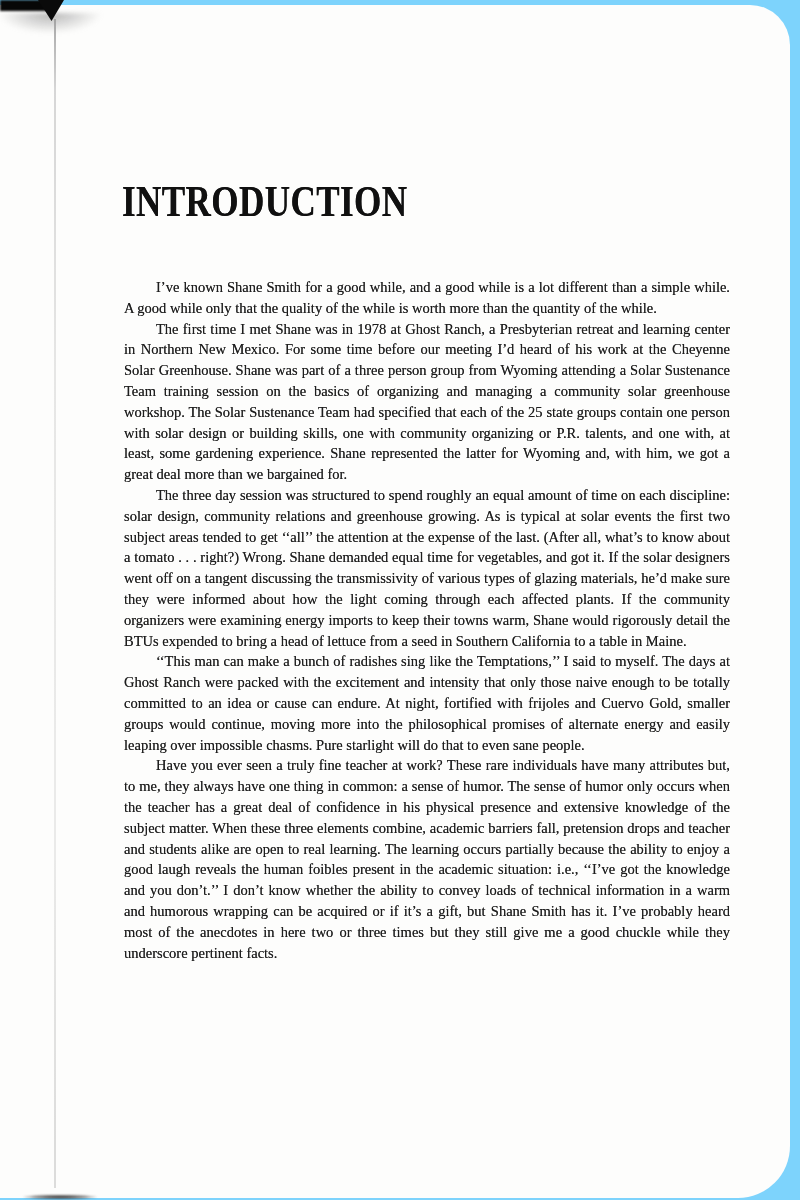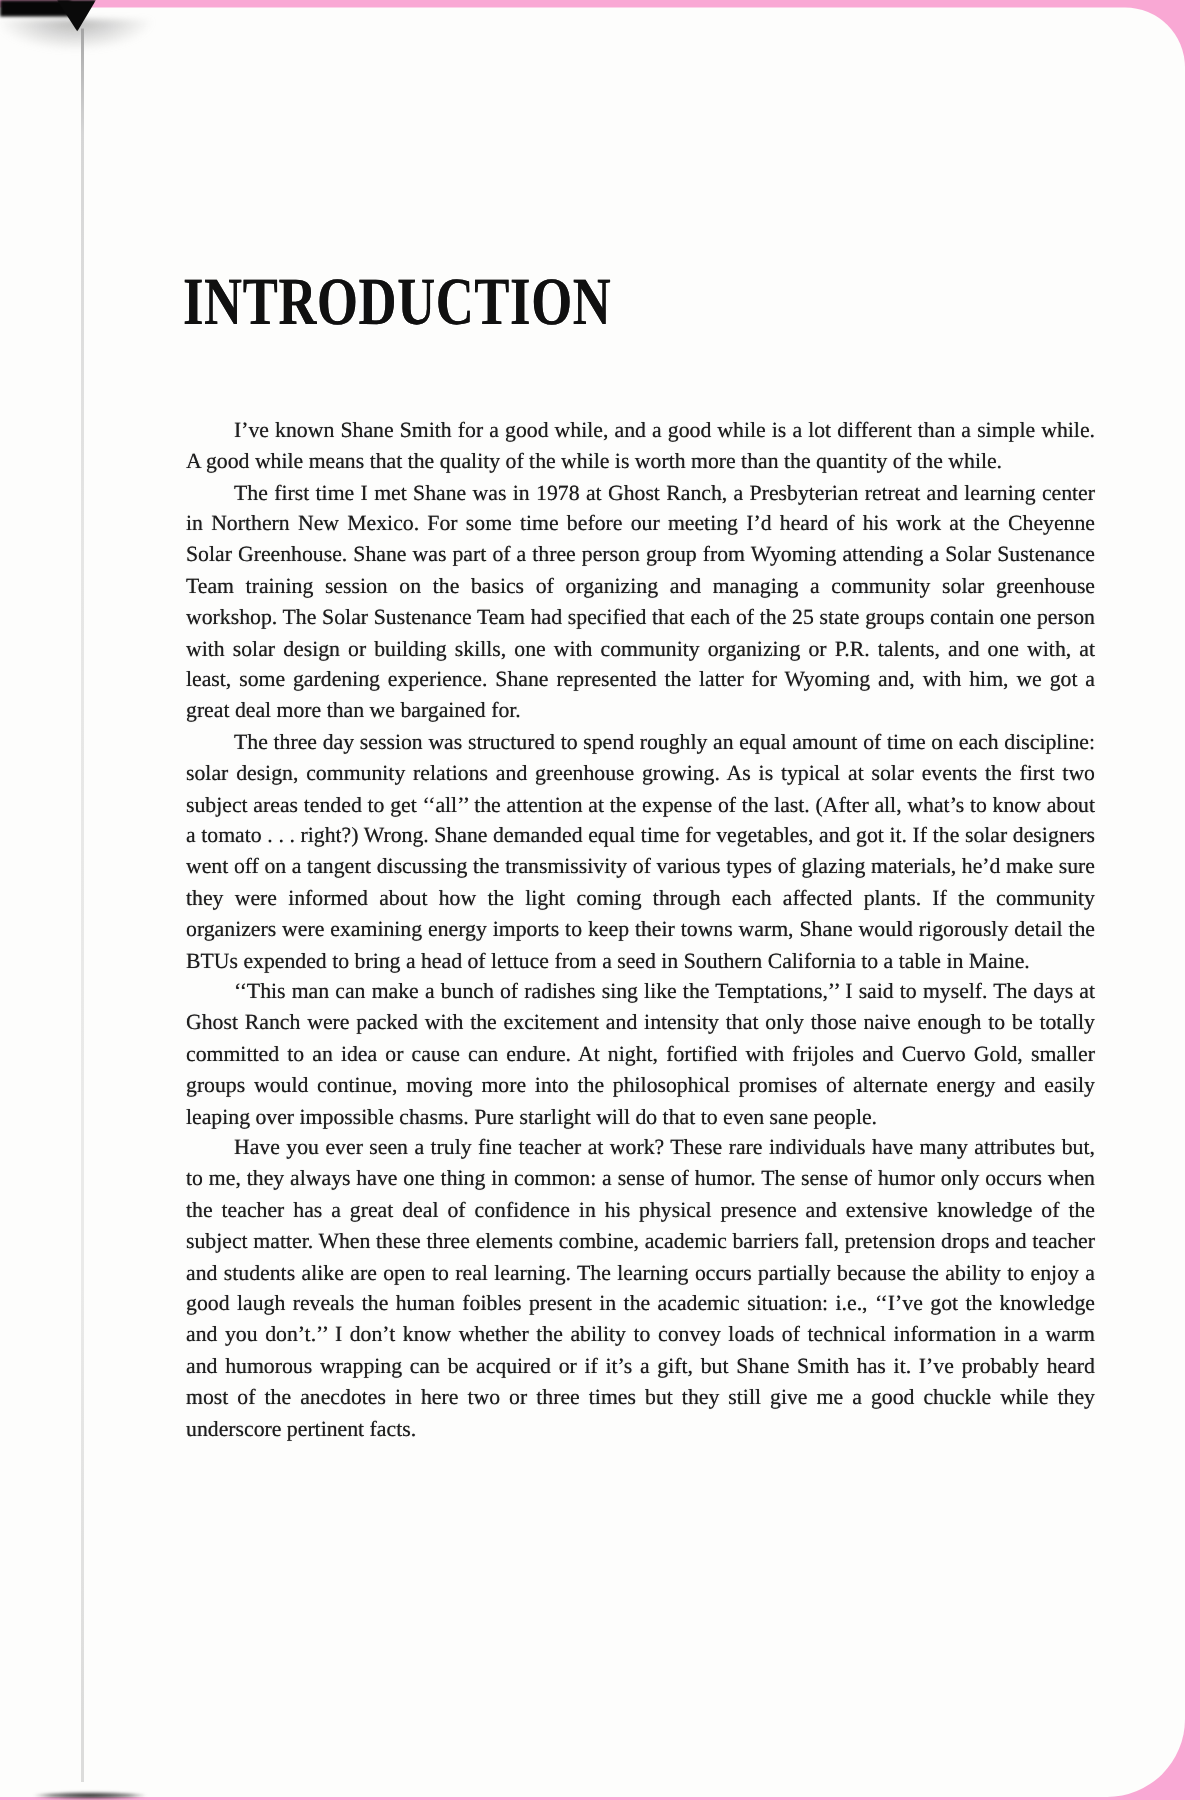--- a/index.html
+++ b/index.html
@@ -8,21 +8,21 @@
     background: #000;
     width: 800px;
     height: 1200px;
     overflow: hidden;
     font-family: "Liberation Serif", serif;
   }
   .scan {
     position: relative;
     width: 800px;
     height: 1200px;
-    background: #f9a8d4;
+    background: #7dd3fc;
   }
   
   .page {
     position: absolute;
     left: 0;
     top: 5px;
     right: 10px;
     bottom: 2px;
     background: #fdfdfc;
     border-radius: 0 40px 52px 0;
@@ -120,21 +120,21 @@
 </style>
 </head>
 <body>
 
 <div class="scan">
   <div class="page">
     <div class="gutter-shade"></div>
     <div class="spine-line"></div>
     <h1 class="title">INTRODUCTION</h1>
     <div class="body-text">
-        <p>I’ve known Shane Smith for a good while, and a good while is a lot different than a simple while. A good while means that the quality of the while is worth more than the quantity of the while.</p>
+        <p>I’ve known Shane Smith for a good while, and a good while is a lot different than a simple while. A good while only that the quality of the while is worth more than the quantity of the while.</p>
         <p>The first time I met Shane was in 1978 at Ghost Ranch, a Presbyterian retreat and learning center in Northern New Mexico. For some time before our meeting I’d heard of his work at the Cheyenne Solar Greenhouse. Shane was part of a three person group from Wyoming attending a Solar Sustenance Team training session on the basics of organizing and managing a community solar greenhouse workshop. The Solar Sustenance Team had specified that each of the 25 state groups contain one person with solar design or building skills, one with community organizing or P.R. talents, and one with, at least, some gardening experience. Shane represented the latter for Wyoming and, with him, we got a great deal more than we bargained for.</p>
         <p>The three day session was structured to spend roughly an equal amount of time on each discipline: solar design, community relations and greenhouse growing. As is typical at solar events the first two subject areas tended to get ‘‘all’’ the attention at the expense of the last. (After all, what’s to know about a tomato . . . right?) Wrong. Shane demanded equal time for vegetables, and got it. If the solar designers went off on a tangent discussing the transmissivity of various types of glazing materials, he’d make sure they were informed about how the light coming through each affected plants. If the community organizers were examining energy imports to keep their towns warm, Shane would rigorously detail the BTUs expended to bring a head of lettuce from a seed in Southern California to a table in Maine.</p>
         <p>‘‘This man can make a bunch of radishes sing like the Temptations,’’ I said to myself. The days at Ghost Ranch were packed with the excitement and intensity that only those naive enough to be totally committed to an idea or cause can endure. At night, fortified with frijoles and Cuervo Gold, smaller groups would continue, moving more into the philosophical promises of alternate energy and easily leaping over impossible chasms. Pure starlight will do that to even sane people.</p>
         <p>Have you ever seen a truly fine teacher at work? These rare individuals have many attributes but, to me, they always have one thing in common: a sense of humor. The sense of humor only occurs when the teacher has a great deal of confidence in his physical presence and extensive knowledge of the subject matter. When these three elements combine, academic barriers fall, pretension drops and teacher and students alike are open to real learning. The learning occurs partially because the ability to enjoy a good laugh reveals the human foibles present in the academic situation: i.e., ‘‘I’ve got the knowledge and you don’t.’’ I don’t know whether the ability to convey loads of technical information in a warm and humorous wrapping can be acquired or if it’s a gift, but Shane Smith has it. I’ve probably heard most of the anecdotes in here two or three times but they still give me a good chuckle while they underscore pertinent facts.</p>
       </div>
     <div class="bottom-smudge"></div>
   </div>
   <div class="topleft-band"></div>
   <div class="spine-wedge"></div>
 </div>

